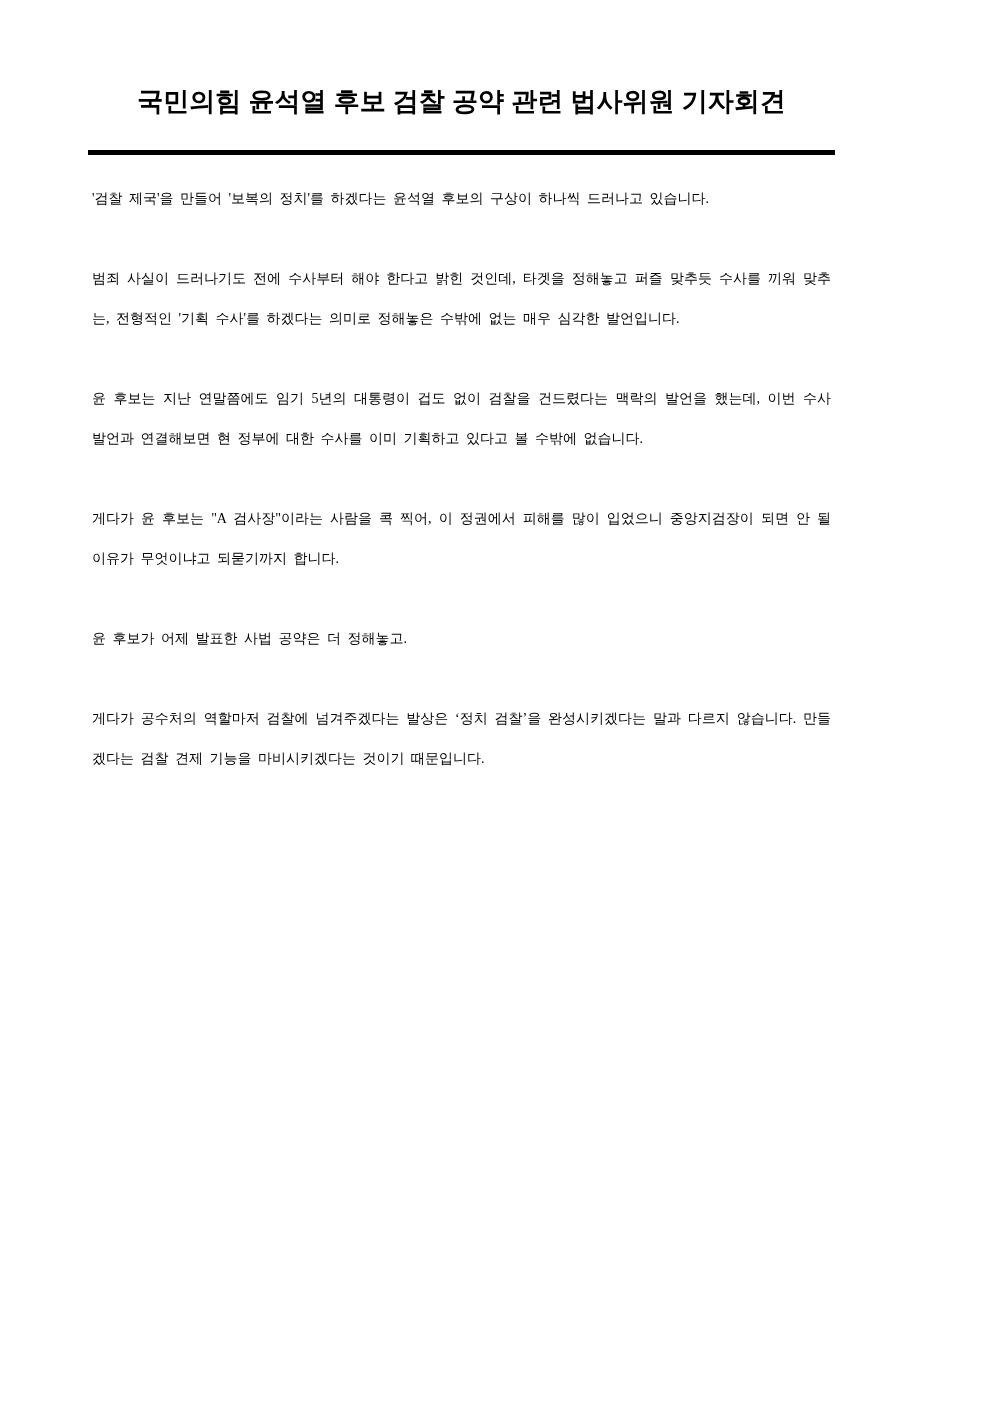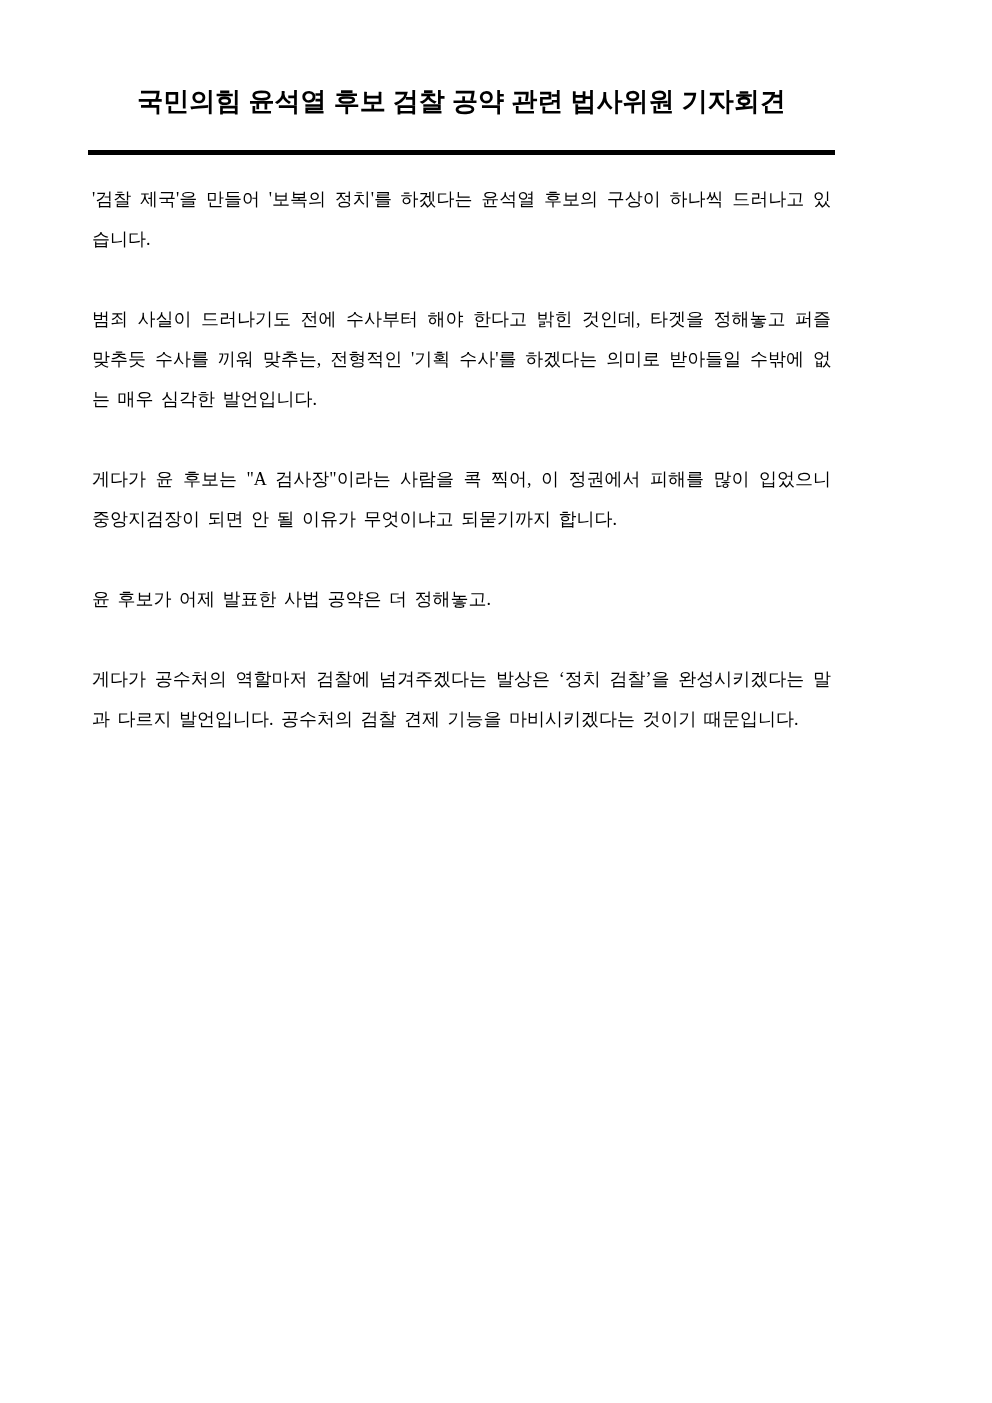--- a/index.html
+++ b/index.html
@@ -29,38 +29,39 @@
   }
   .title-divider {
     height: 5px;
     background: #000000;
     margin: 33px -4px 0 -4px;
     border: none;
   }
   .doc-body {
     margin-top: 24px;
     font-family: "Liberation Serif", "DejaVu Serif", serif;
-    font-size: 18px;
+    font-size: 14px;
     line-height: 40px;
     text-align: justify;
     text-align-last: left;
     word-spacing: 3px;
   }
   .doc-body p {
     margin: 0 0 40px 0;
   }
 </style>
 </head>
 <body>
 
 <div class="page">
   <h1 class="doc-title">국민의힘 윤석열 후보 검찰 공약 관련 법사위원 기자회견</h1>
 
   <div class="title-divider"></div>
 
   <div class="doc-body">
     <p>'검찰 제국'을 만들어 '보복의 정치'를 하겠다는 윤석열 후보의 구상이 하나씩 드러나고 있습니다.</p>
-    <p>범죄 사실이 드러나기도 전에 수사부터 해야 한다고 밝힌 것인데, 타겟을 정해놓고 퍼즐 맞추듯 수사를 끼워 맞추는, 전형적인 '기획 수사'를 하겠다는 의미로 받아들일 수밖에 없는 매우 심각한 발언입니다.</p>
+    <p>범죄 사실이 드러나기도 전에 수사부터 해야 한다고 밝힌 것인데, 타겟을 정해놓고 퍼즐 맞추듯 수사를 끼워 맞추는, 전형적인 '기획 수사'를 하겠다는 의미로 정해놓은 수밖에 없는 매우 심각한 발언입니다.</p>
+    <p>윤 후보는 지난 연말쯤에도 임기 5년의 대통령이 겁도 없이 검찰을 건드렸다는 맥락의 발언을 했는데, 이번 수사 발언과 연결해보면 현 정부에 대한 수사를 이미 기획하고 있다고 볼 수밖에 없습니다.</p>
     <p>게다가 윤 후보는 "A 검사장"이라는 사람을 콕 찍어, 이 정권에서 피해를 많이 입었으니 중앙지검장이 되면 안 될 이유가 무엇이냐고 되묻기까지 합니다.</p>
     <p>윤 후보가 어제 발표한 사법 공약은 더 정해놓고.</p>
-    <p>게다가 공수처의 역할마저 검찰에 넘겨주겠다는 발상은 ‘정치 검찰’을 완성시키겠다는 말과 다르지 발언입니다. 공수처의 검찰 견제 기능을 마비시키겠다는 것이기 때문입니다.</p>
+    <p>게다가 공수처의 역할마저 검찰에 넘겨주겠다는 발상은 ‘정치 검찰’을 완성시키겠다는 말과 다르지 않습니다. 만들겠다는 검찰 견제 기능을 마비시키겠다는 것이기 때문입니다.</p>
   </div>
 </div>
 
 </body></html>

